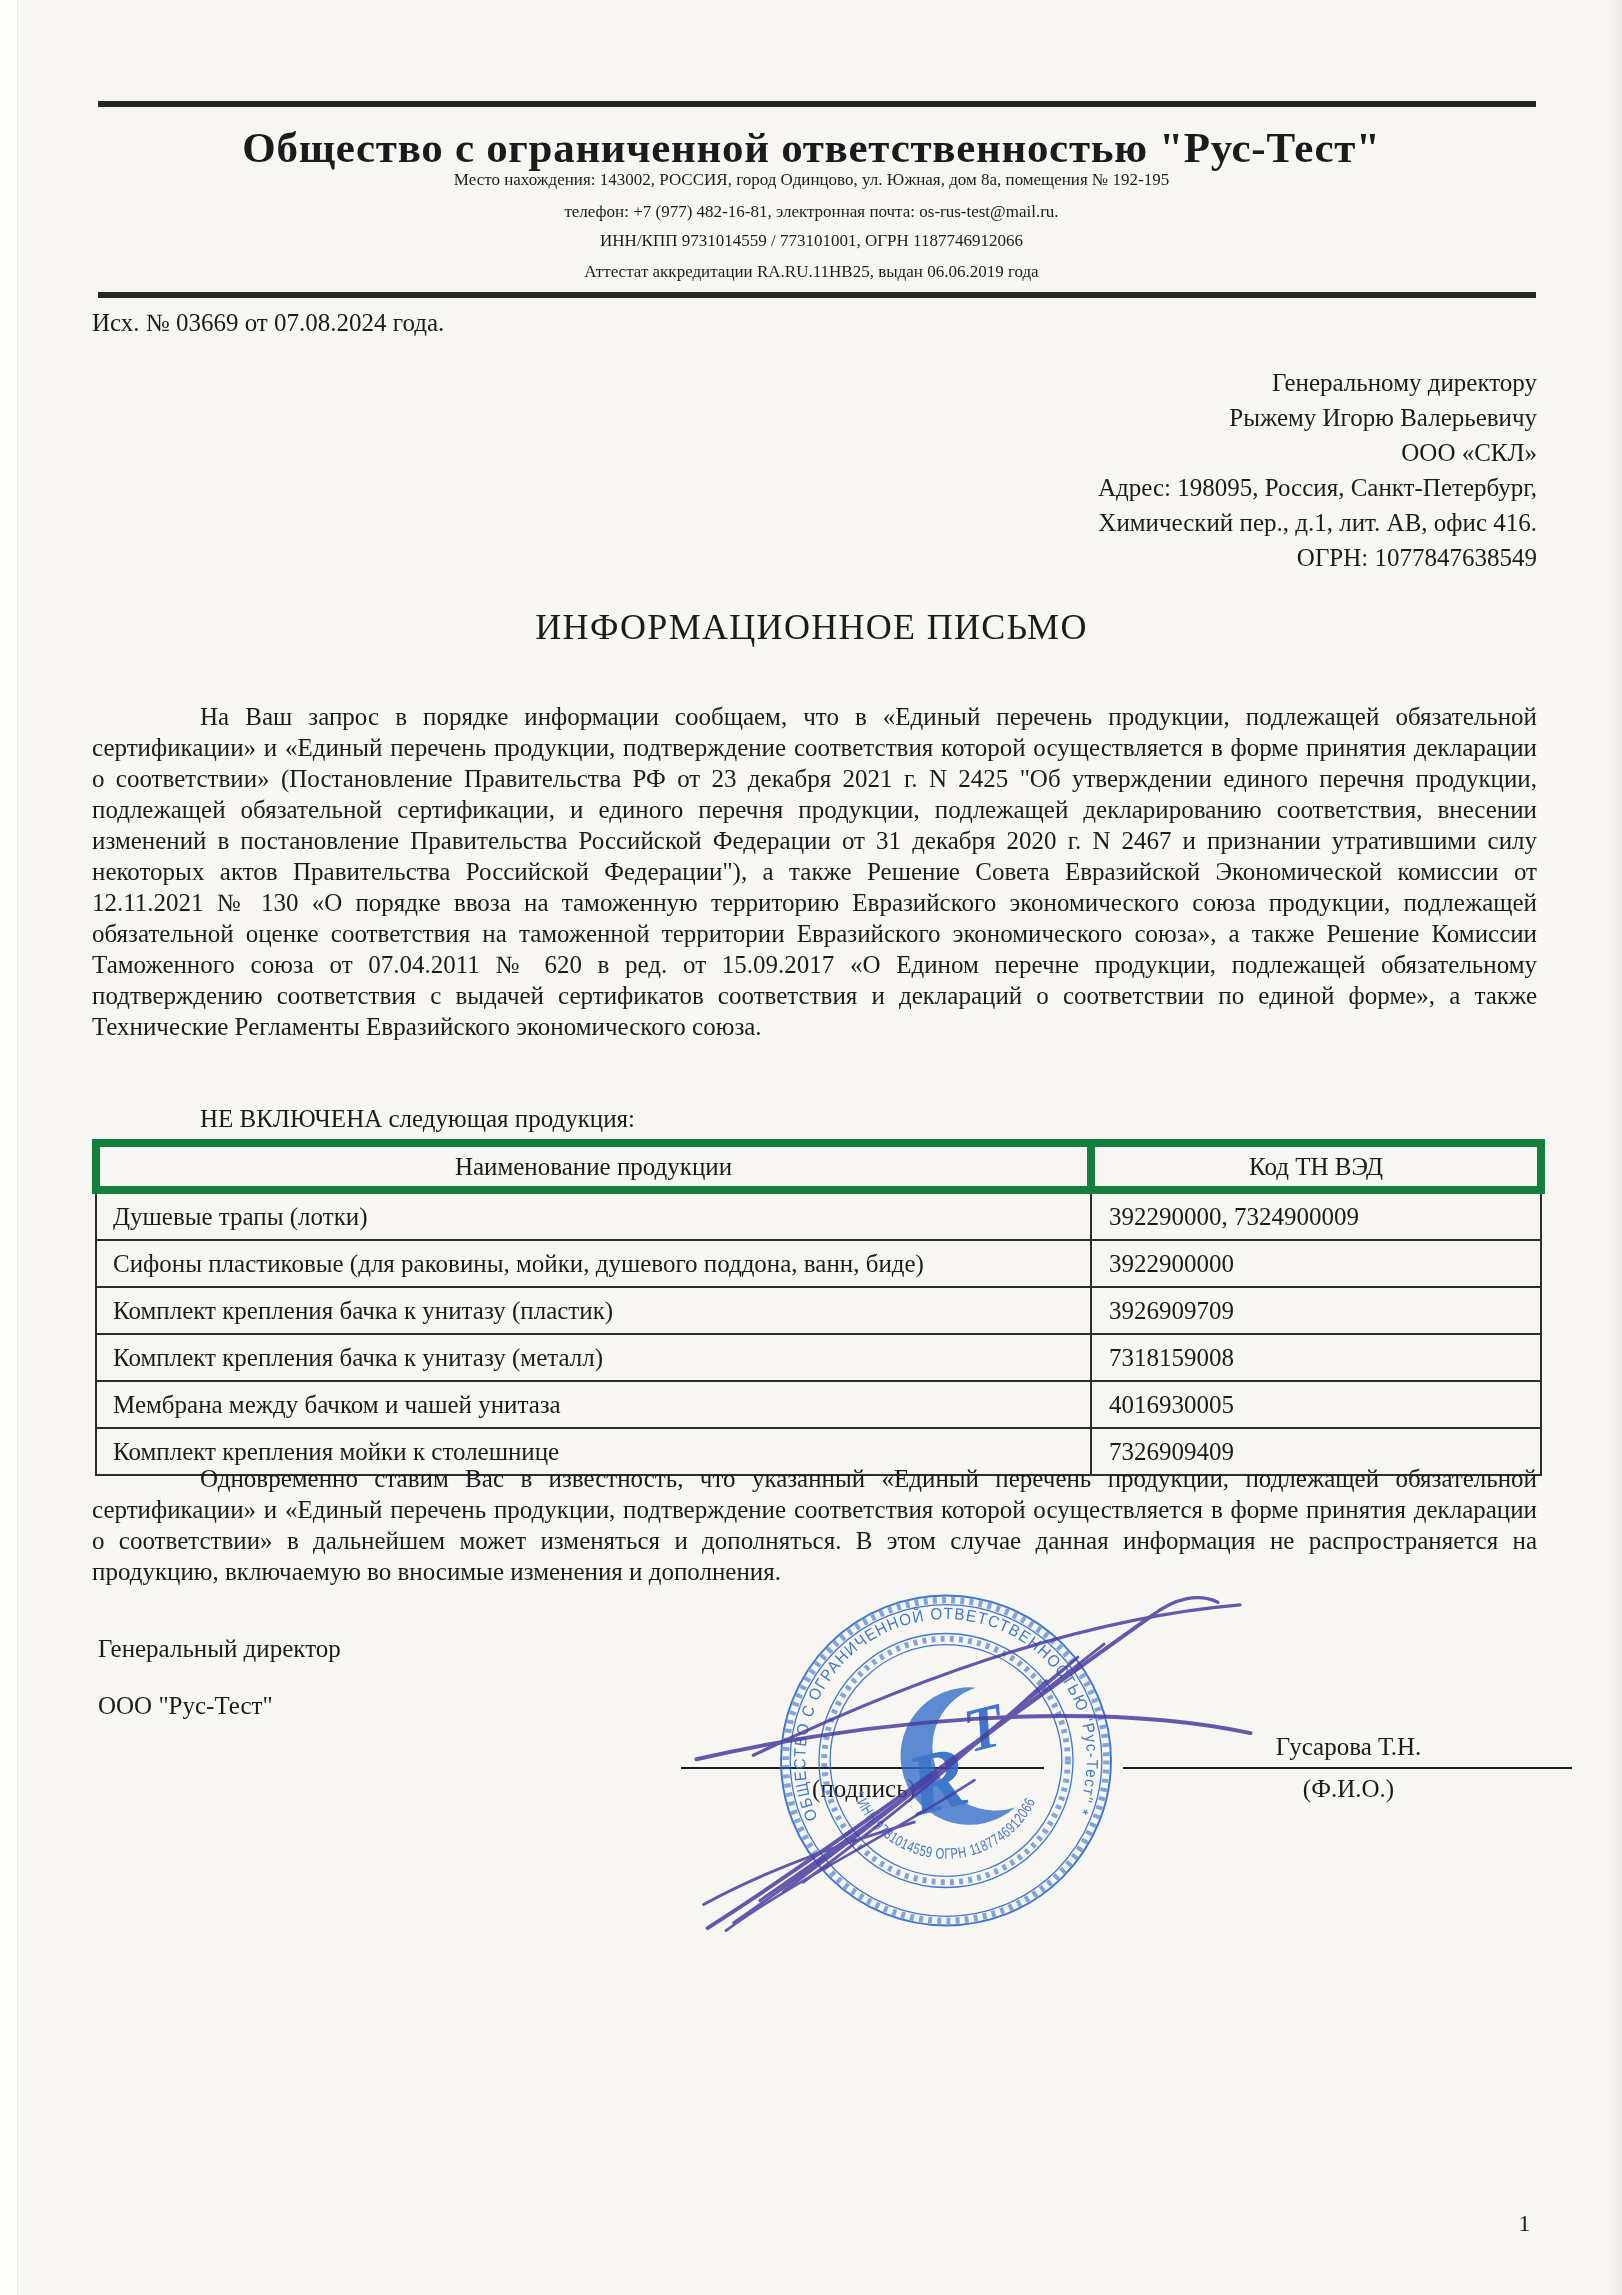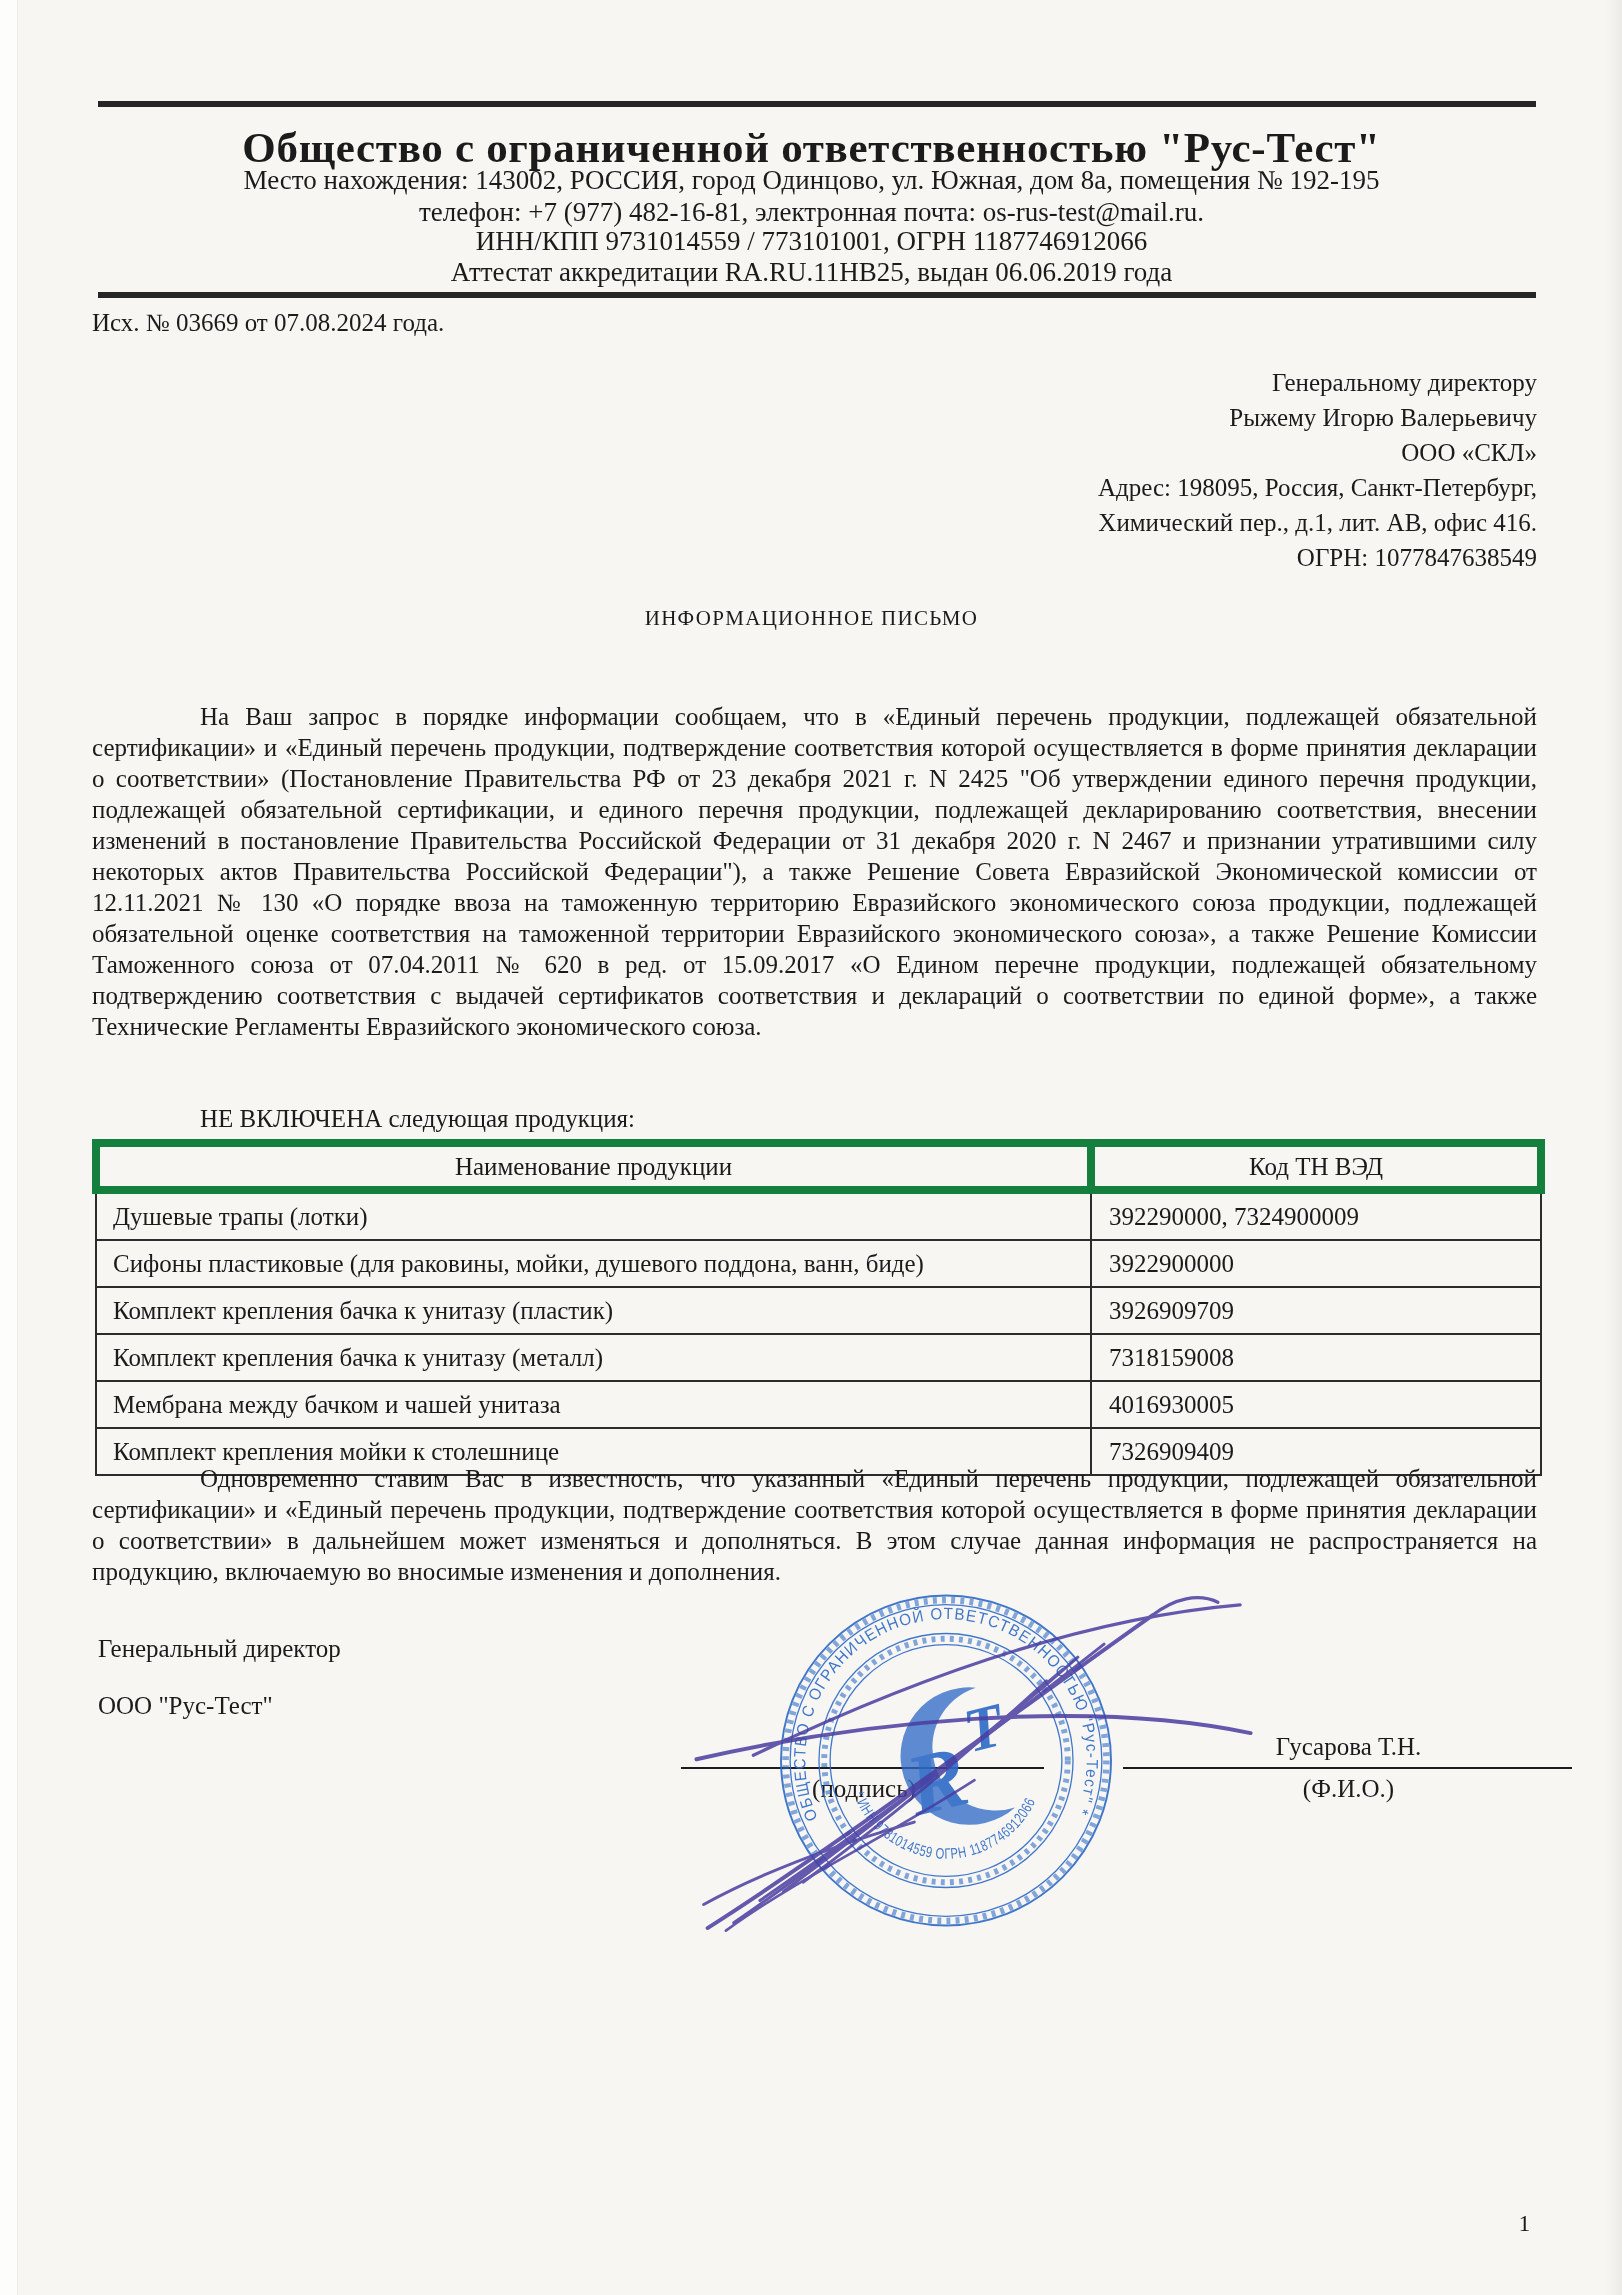--- a/index.html
+++ b/index.html
@@ -14,24 +14,24 @@
     background:#fdfdfc; border-right:0.7px solid #ecebe8;
   }
   .page::after{ 
     content:""; position:absolute; right:0; top:0; width:17px; height:100%;
     background:linear-gradient(to right, rgba(0,0,0,0), rgba(0,0,0,0.05));
   }
   .abs{position:absolute;}
   .center{text-align:center; left:0; right:0;}
   .rule{position:absolute; background:#262626; height:5.9px;}
   .company{font-size:43px; font-weight:bold; letter-spacing:0.7px;}
-  .lh-line{font-size:27px; line-height:30px;}
+  .lh-line{font-size:17px; line-height:30px;}
   .ref{font-size:25px;}
   .recipient{font-size:25px; line-height:35px; text-align:right;}
-  .title{font-size:21px; letter-spacing:1.3px;}
+  .title{font-size:36px; letter-spacing:1.3px;}
   .para{
     width:1445px; font-size:25px; line-height:31px;
     text-align:justify; text-indent:108px;
   }
   .tbl-intro{font-size:25px;}
   table.products{
     position:absolute; left:92px; top:1139px; width:1445px;
     border-collapse:collapse; table-layout:fixed; font-size:25px;
   }
   table.products col.c1{width:995px;}

